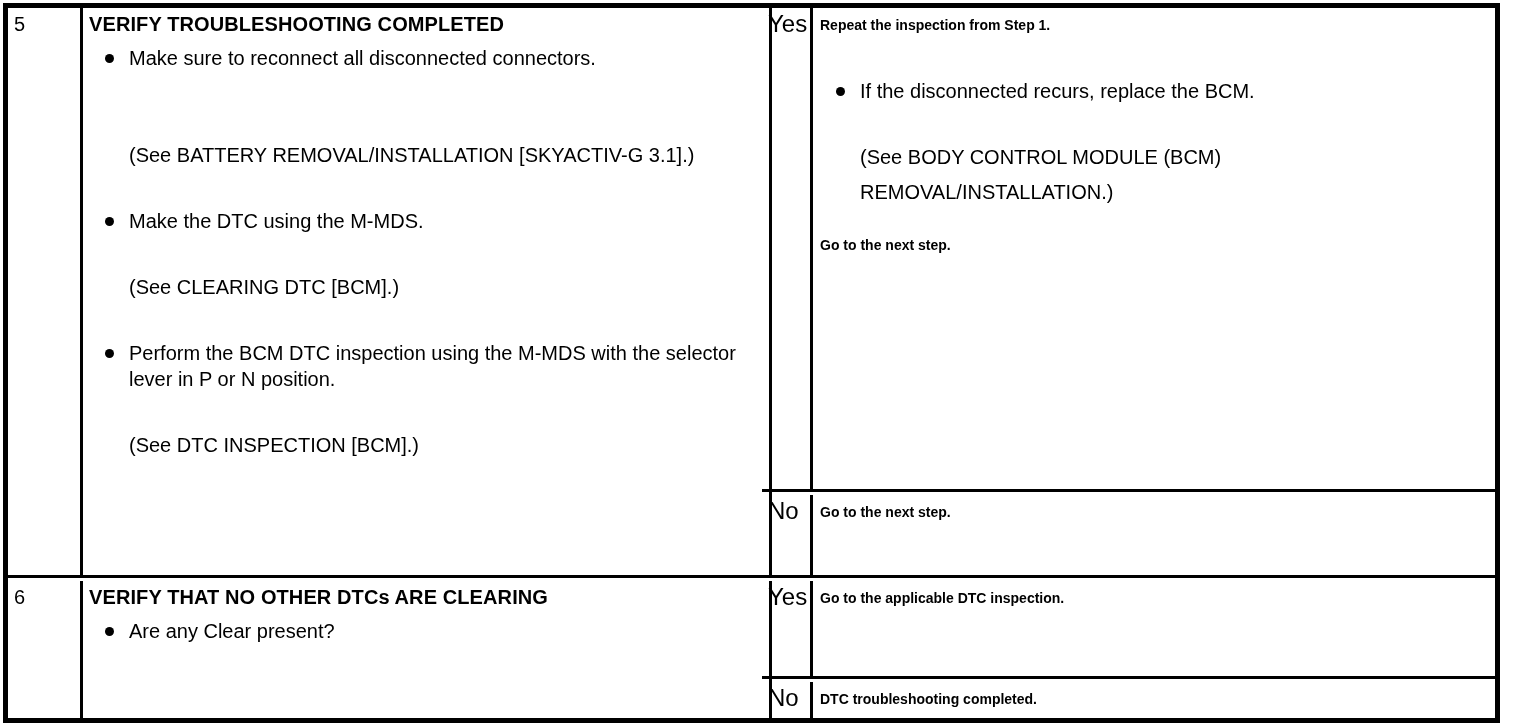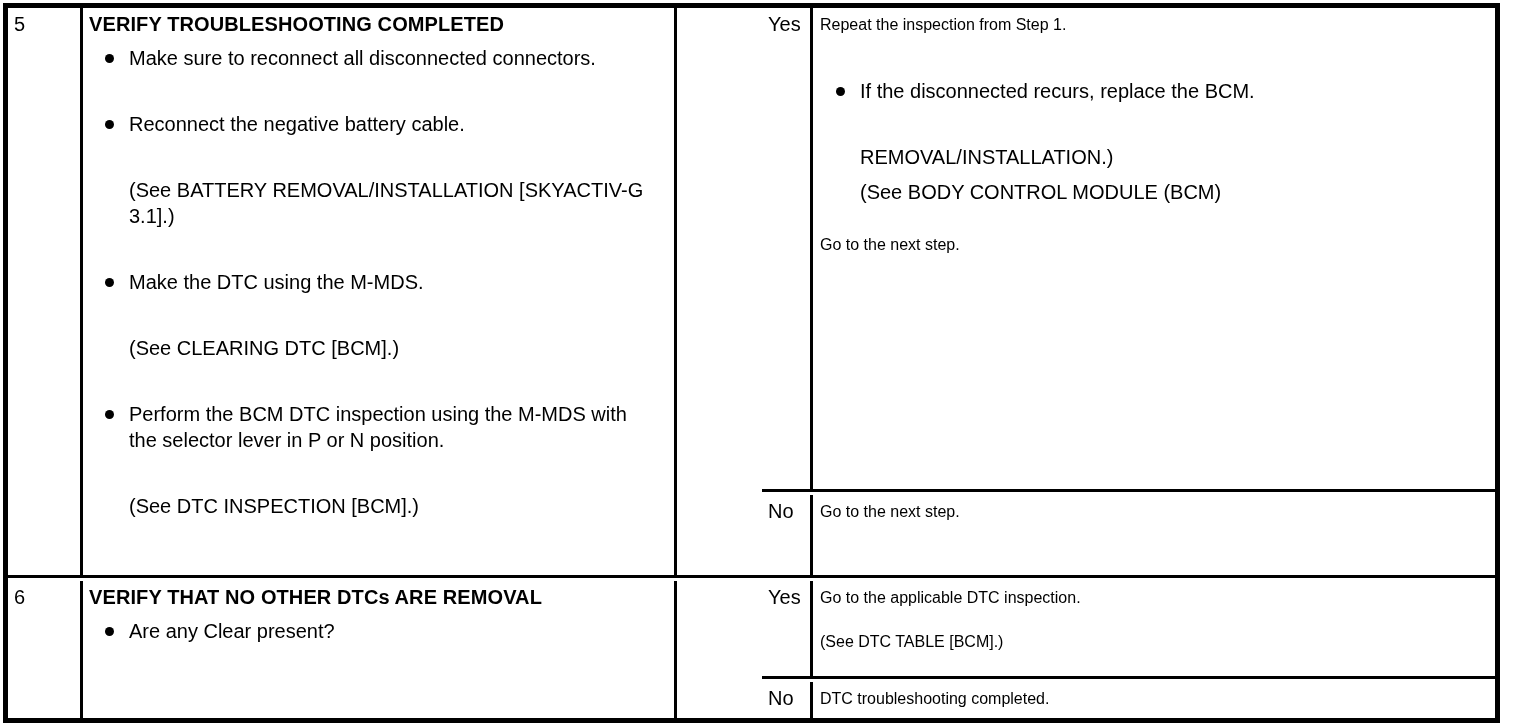--- a/index.html
+++ b/index.html
@@ -55,21 +55,21 @@
     width: 75px;
     box-sizing: border-box;
     border-right: 3px solid #000;
     padding: 4px 0 0 6px;
   }
   .col-action {
     position: absolute;
     left: 75px;
     top: 0;
     bottom: 0;
-    width: 594px;
+    width: 689px;
     box-sizing: border-box;
     border-right: 3px solid #000;
     padding: 4px 10px 0 6px;
   }
   .col-result {
     position: absolute;
     left: 754px;
     right: 0;
     top: 0;
     bottom: 0;
@@ -116,25 +116,26 @@
     line-height: 24px;
   }
   .heading {
     font-size: 20px;
     font-weight: bold;
     line-height: 24px;
     letter-spacing: 0.1px;
     white-space: nowrap;
   }
   .plain {
-    font-size: 16px;
+    font-size: 14px;
     line-height: 26px;
+    font-weight: bold;
   }
   .res-label span {
-    font-size: 20px;
+    font-size: 24px;
     line-height: 24px;
     text-align: center;
   }
 
   
   ul.bullets {
     list-style: none;
     margin: 0;
     padding: 0;
   }
@@ -189,21 +190,20 @@
       <div class="col-num">
         <div class="step-num">5</div>
       </div>
 
       <div class="col-action">
         <div class="heading">VERIFY TROUBLESHOOTING COMPLETED</div>
 
         <ul class="bullets action-list">
           <li class="bulleted">Make sure to reconnect all disconnected connectors.</li>
           <li class="gap-22"></li>
-          <li class="bulleted">Reconnect the negative battery cable.</li>
           <li class="gap-22"></li>
           <li class="note">(See BATTERY REMOVAL/INSTALLATION [SKYACTIV-G 3.1].)</li>
           <li class="gap-22"></li>
           <li class="bulleted">Make the DTC using the M-MDS.</li>
           <li class="gap-22"></li>
           <li class="note">(See CLEARING DTC [BCM].)</li>
           <li class="gap-22"></li>
           <li class="bulleted">Perform the BCM DTC inspection using the M-MDS with the selector lever in P or N position.</li>
           <li class="gap-22"></li>
           <li class="note">(See DTC INSPECTION [BCM].)</li>
@@ -216,22 +216,22 @@
         <div class="res-row res-yes">
           <div class="res-label">
             <span>Yes</span>
           </div>
           <div class="res-body">
             <div class="plain">Repeat the inspection from Step 1.</div>
             <ul class="bullets result-list">
               <li class="gap-22"></li>
               <li class="bulleted">If the disconnected recurs, replace the BCM.</li>
               <li class="gap-22"></li>
+              <li class="note">(See BODY CONTROL MODULE (BCM)</li>
               <li class="note">REMOVAL/INSTALLATION.)</li>
-              <li class="note">(See BODY CONTROL MODULE (BCM)</li>
             </ul>
             <div class="gap-18"></div>
             <div class="plain">Go to the next step.</div>
           </div>
         </div>
 
         <div class="res-row res-no">
           <div class="res-label">
             <span>No</span>
           </div>
@@ -243,36 +243,35 @@
       </div>
     </div>
 
     <div class="step-row row-6">
 
       <div class="col-num">
         <div class="step-num">6</div>
       </div>
 
       <div class="col-action">
-        <div class="heading">VERIFY THAT NO OTHER DTCs ARE REMOVAL</div>
+        <div class="heading">VERIFY THAT NO OTHER DTCs ARE CLEARING</div>
         <ul class="bullets action6-list">
           <li class="bulleted">Are any Clear present?</li>
         </ul>
       </div>
 
       <div class="col-result">
 
         <div class="res-row res-yes">
           <div class="res-label">
             <span>Yes</span>
           </div>
           <div class="res-body">
             <div class="plain">Go to the applicable DTC inspection.</div>
             <div class="gap-18"></div>
-            <div class="plain">(See DTC TABLE [BCM].)</div>
           </div>
         </div>
 
         <div class="res-row res-no">
           <div class="res-label">
             <span>No</span>
           </div>
           <div class="res-body">
             <div class="plain">DTC troubleshooting completed.</div>
           </div>

